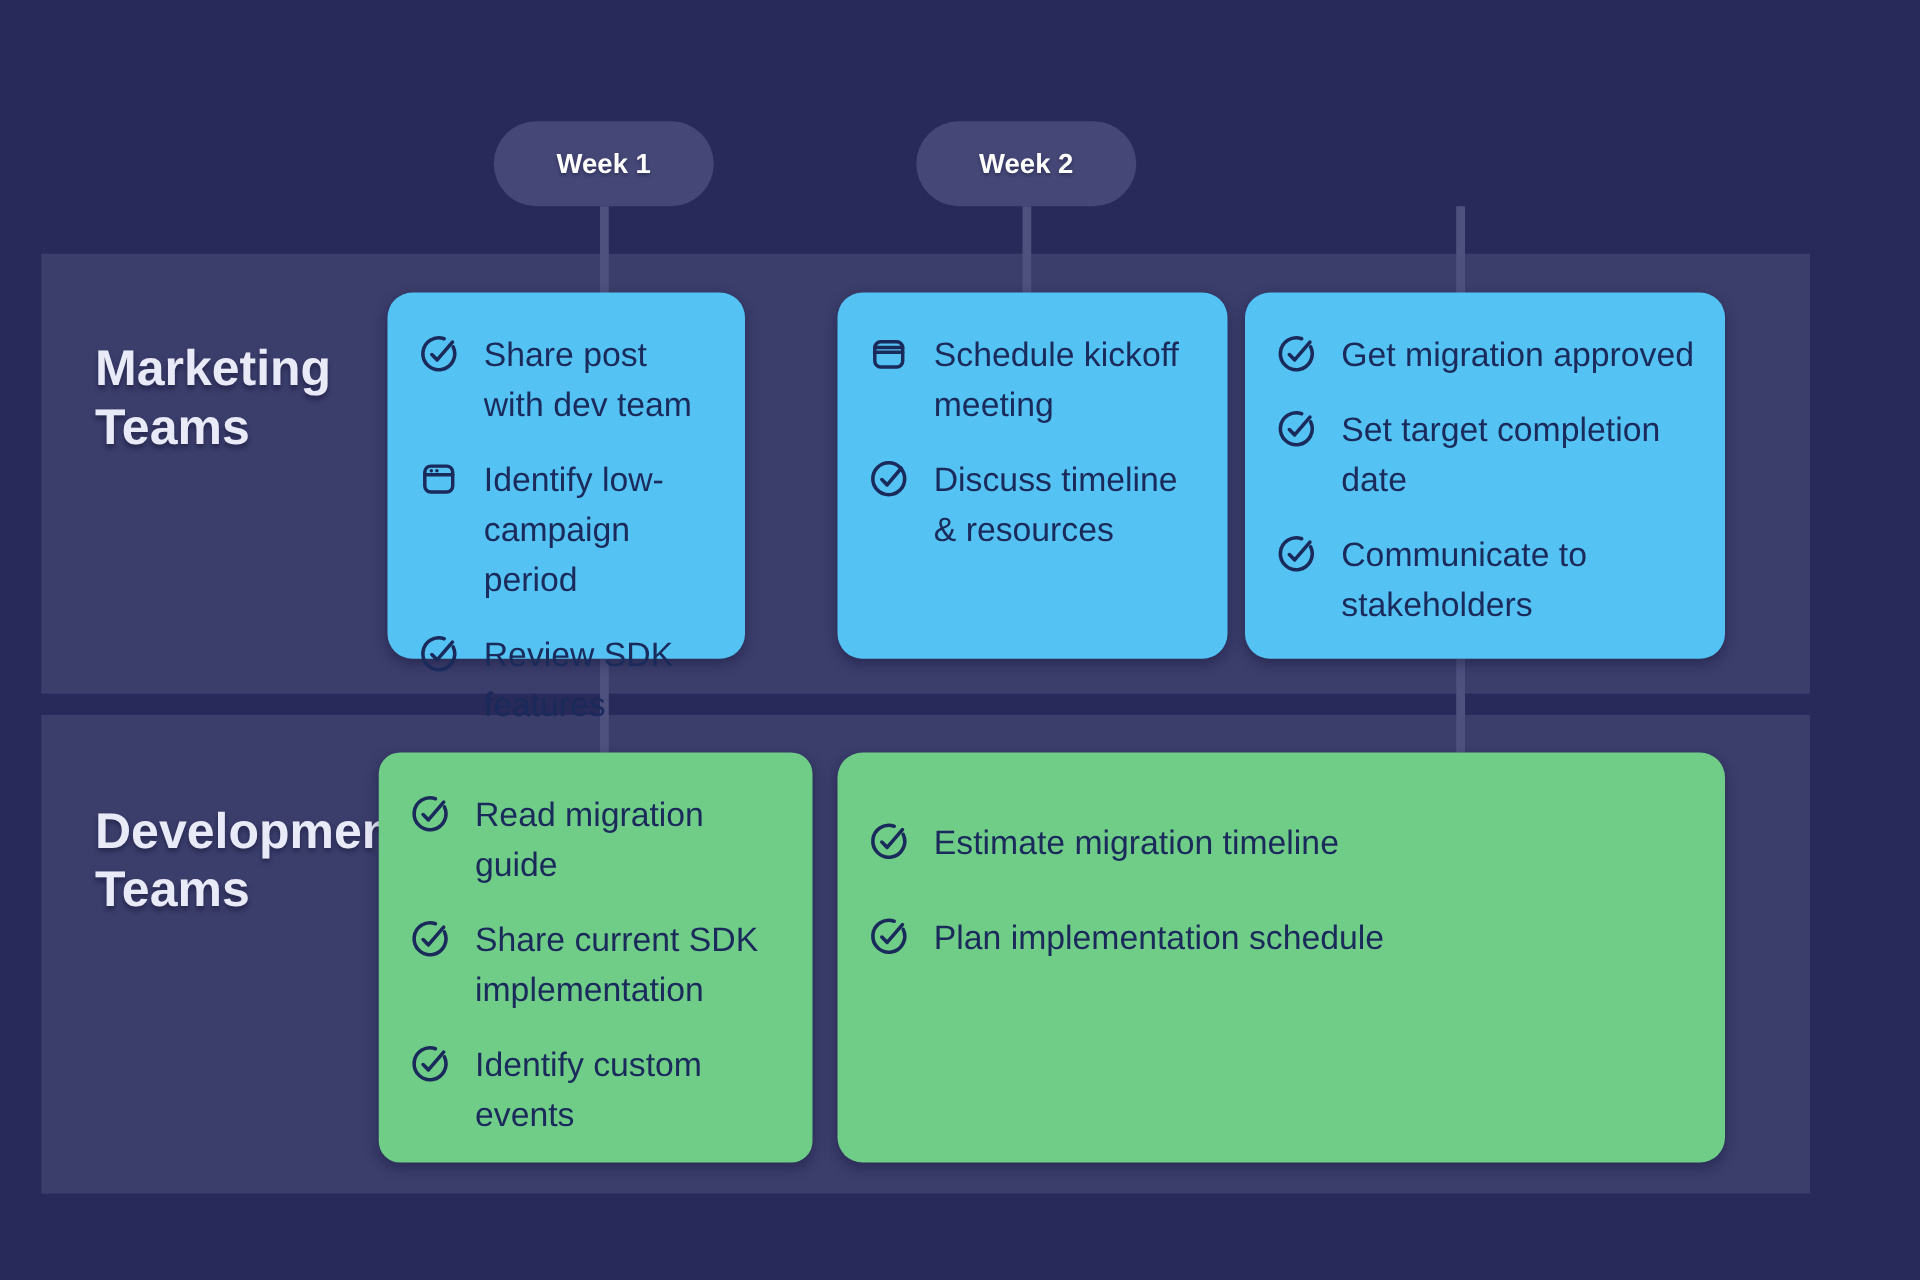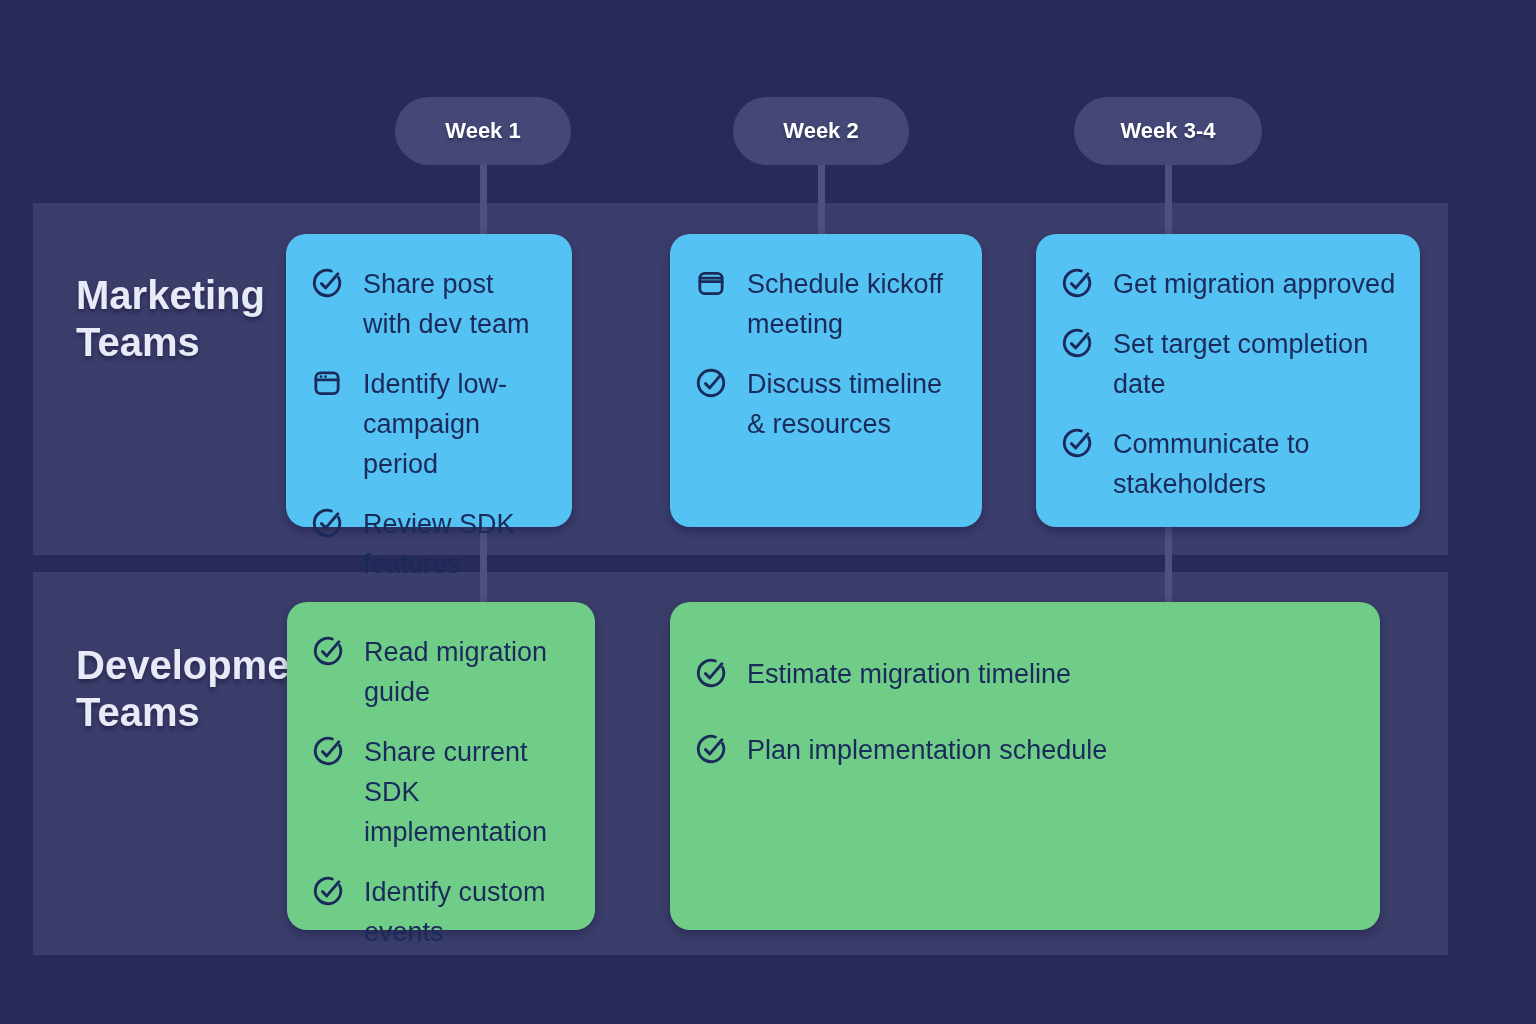--- a/index.html
+++ b/index.html
@@ -48,24 +48,24 @@
   .card{
     position:absolute;
     box-sizing:border-box;
     border-radius:20px;
     padding:30px 24px;
     display:flex;flex-direction:column;gap:20px;
     box-shadow:0 4px 10px rgba(16,18,52,.4);
   }
   .card.blue{background:var(--blue-card,#54c2f2);top:234px;height:293px;}
   .card.green{background:var(--green-card,#70cd88);top:602px;height:328px;}
-  .card.b1{left:286px;width:286px;}
+  .card.b1{left:310px;width:286px;}
   .card.b2{left:670px;width:312px;}
-  .card.b3{left:996px;width:384px;margin-left:40px;}
-  .card.g1{left:287px;width:308px;}
+  .card.b3{left:996px;width:384px;}
+  .card.g1{left:303px;width:347px;border-radius:17px;}
   .card.g2{left:670px;width:710px;gap:36px;padding-top:52px;}
   .item{display:flex;align-items:flex-start;gap:19px;}
   .item .icon{width:34px;height:34px;flex:0 0 34px;margin-top:2px;color:var(--card-text,#1a2a5a);}
   .item .txt{
     color:var(--card-text,#1a2a5a);
     font-size:27px;line-height:40px;font-weight:500;
     white-space:pre-line;
   }
   .defs{position:absolute;width:0;height:0;overflow:hidden;}
 </style>
@@ -106,23 +106,20 @@
   <div class="connector c3"></div>
   <div class="connector c4"></div>
   <div class="connector c5"></div>
 
   <div class="pill w1">
       <span>Week 1</span>
     </div>
   <div class="pill w2">
       <span>Week 2</span>
     </div>
-  <div class="pill w34">
-      <span>Week 3-4</span>
-    </div>
 
   <div class="row-label marketing">Marketing
 Teams</div>
   <div class="row-label development">Development
 Teams</div>
 
   <div class="card blue b1">
     <div class="item">
       <svg class="icon" viewBox="0 0 32 32">
           <use href="#check-circle-open"></use>

